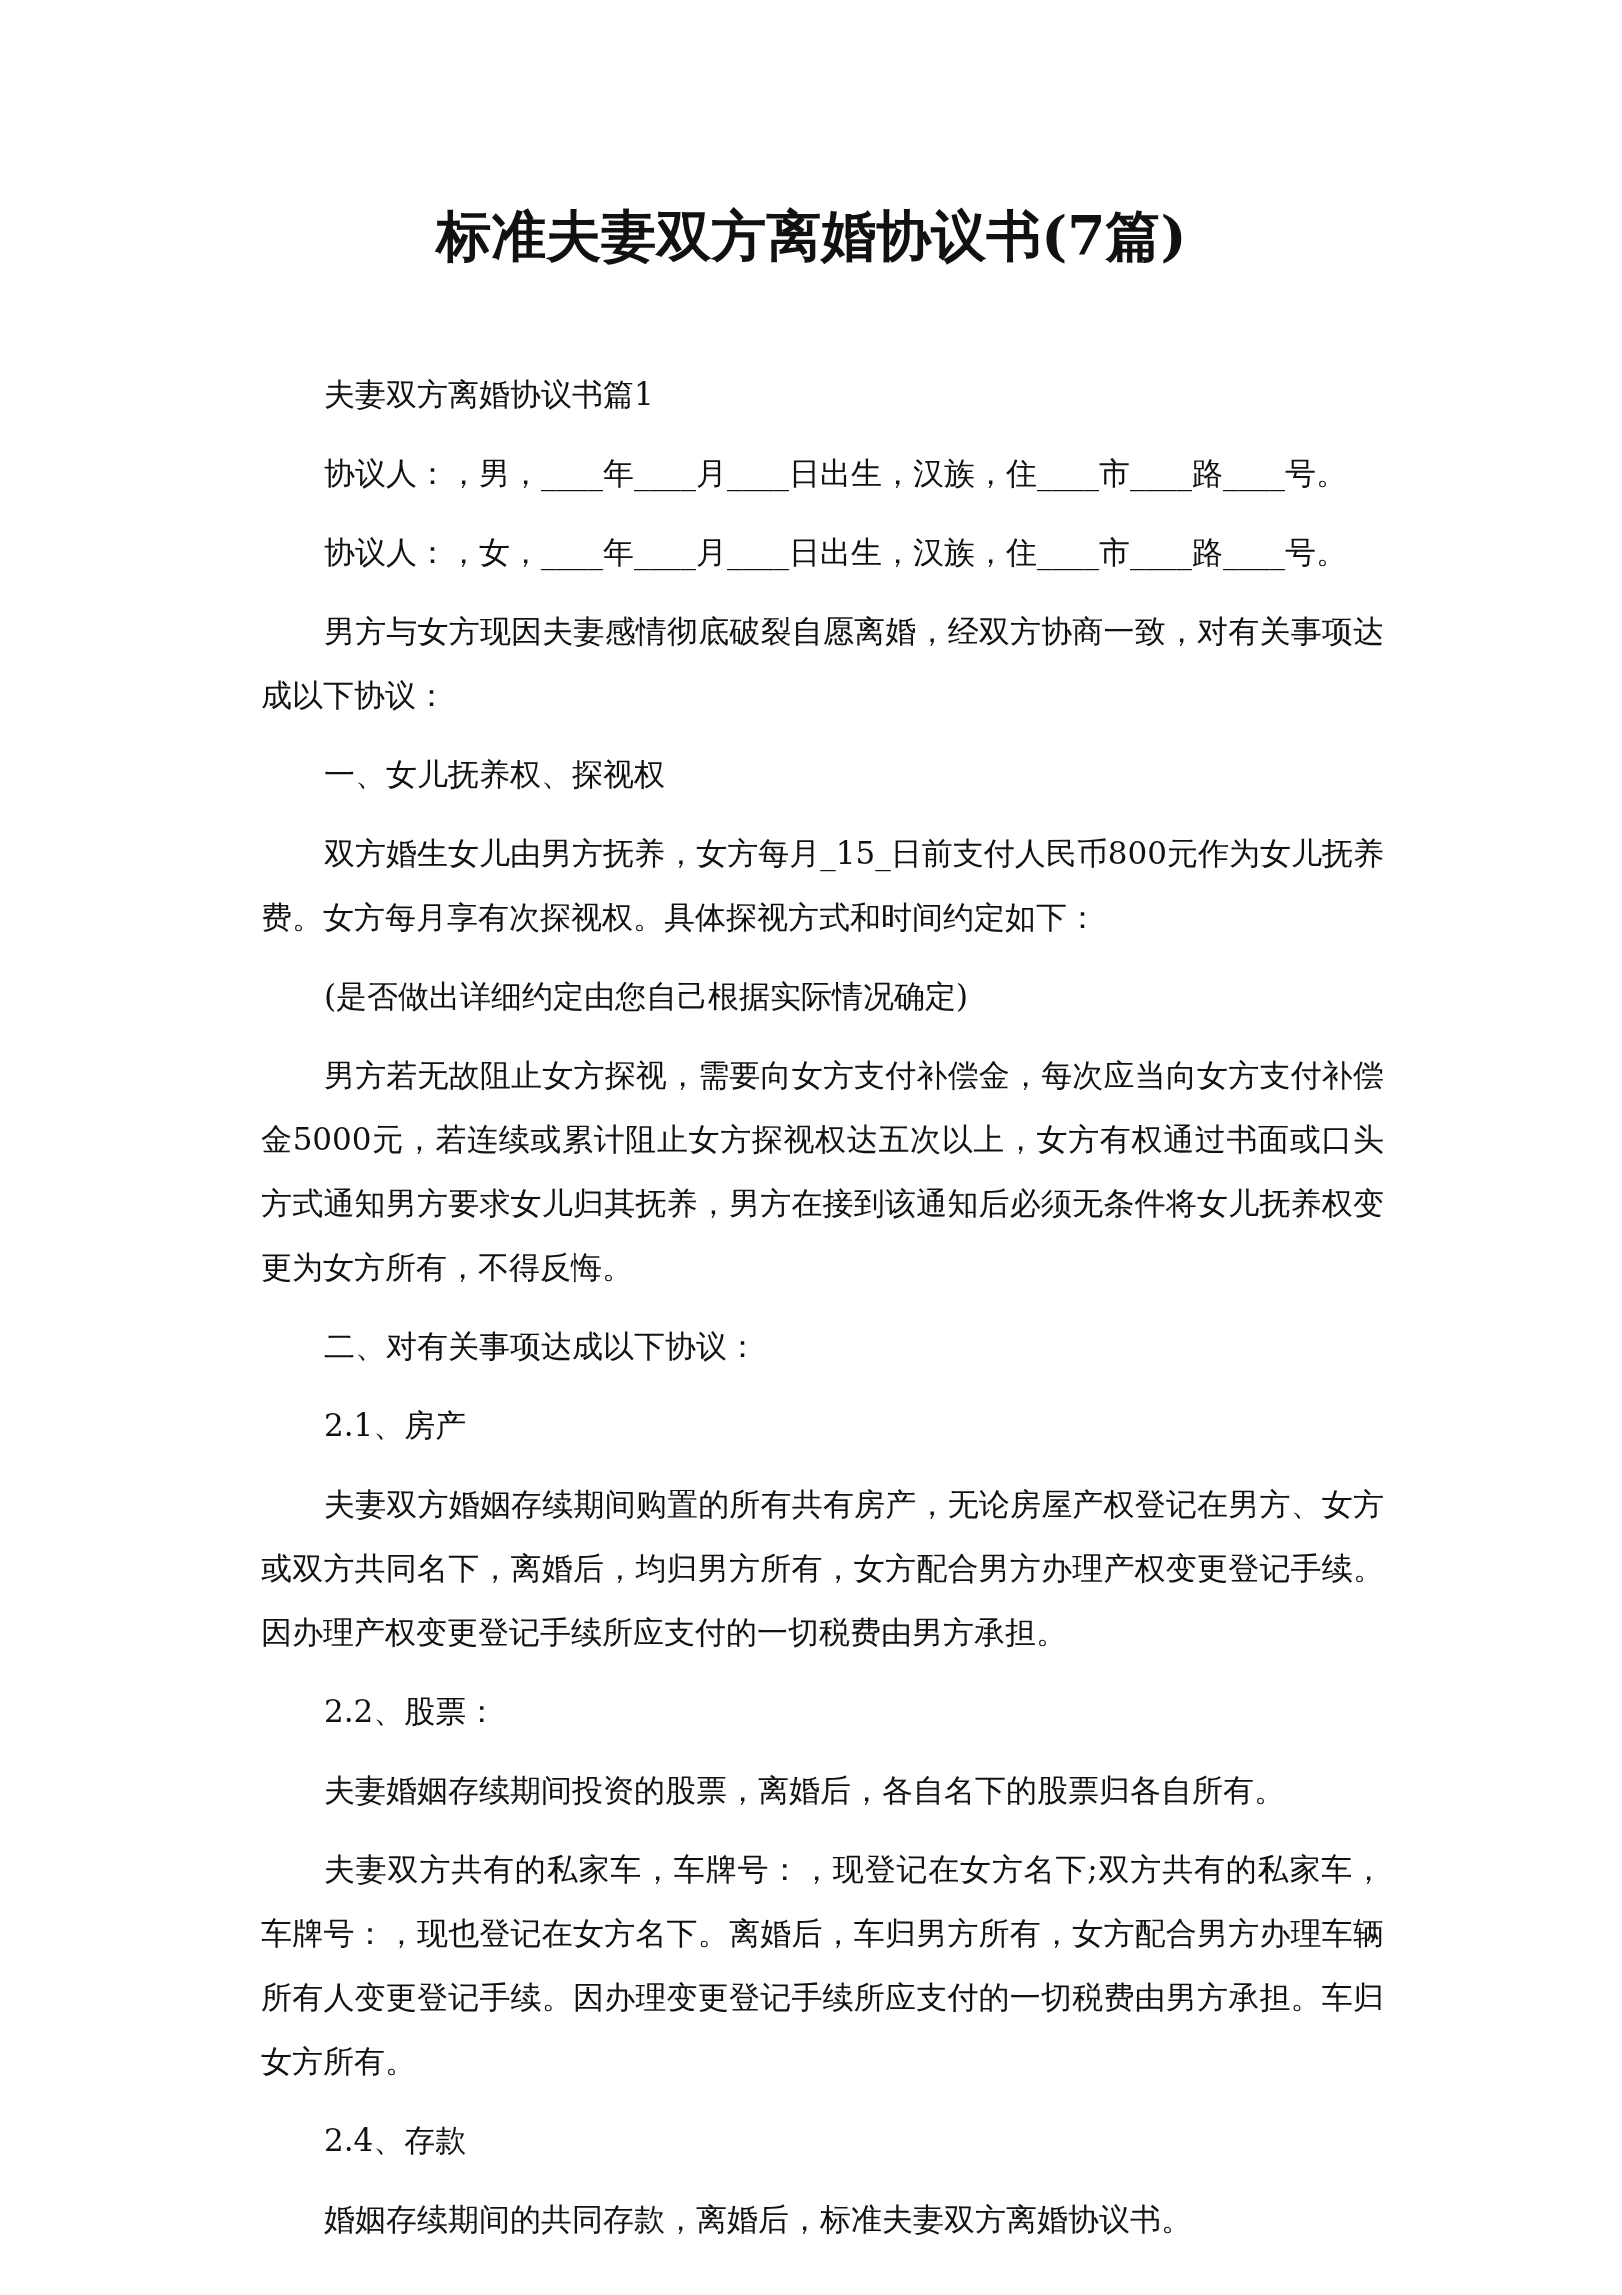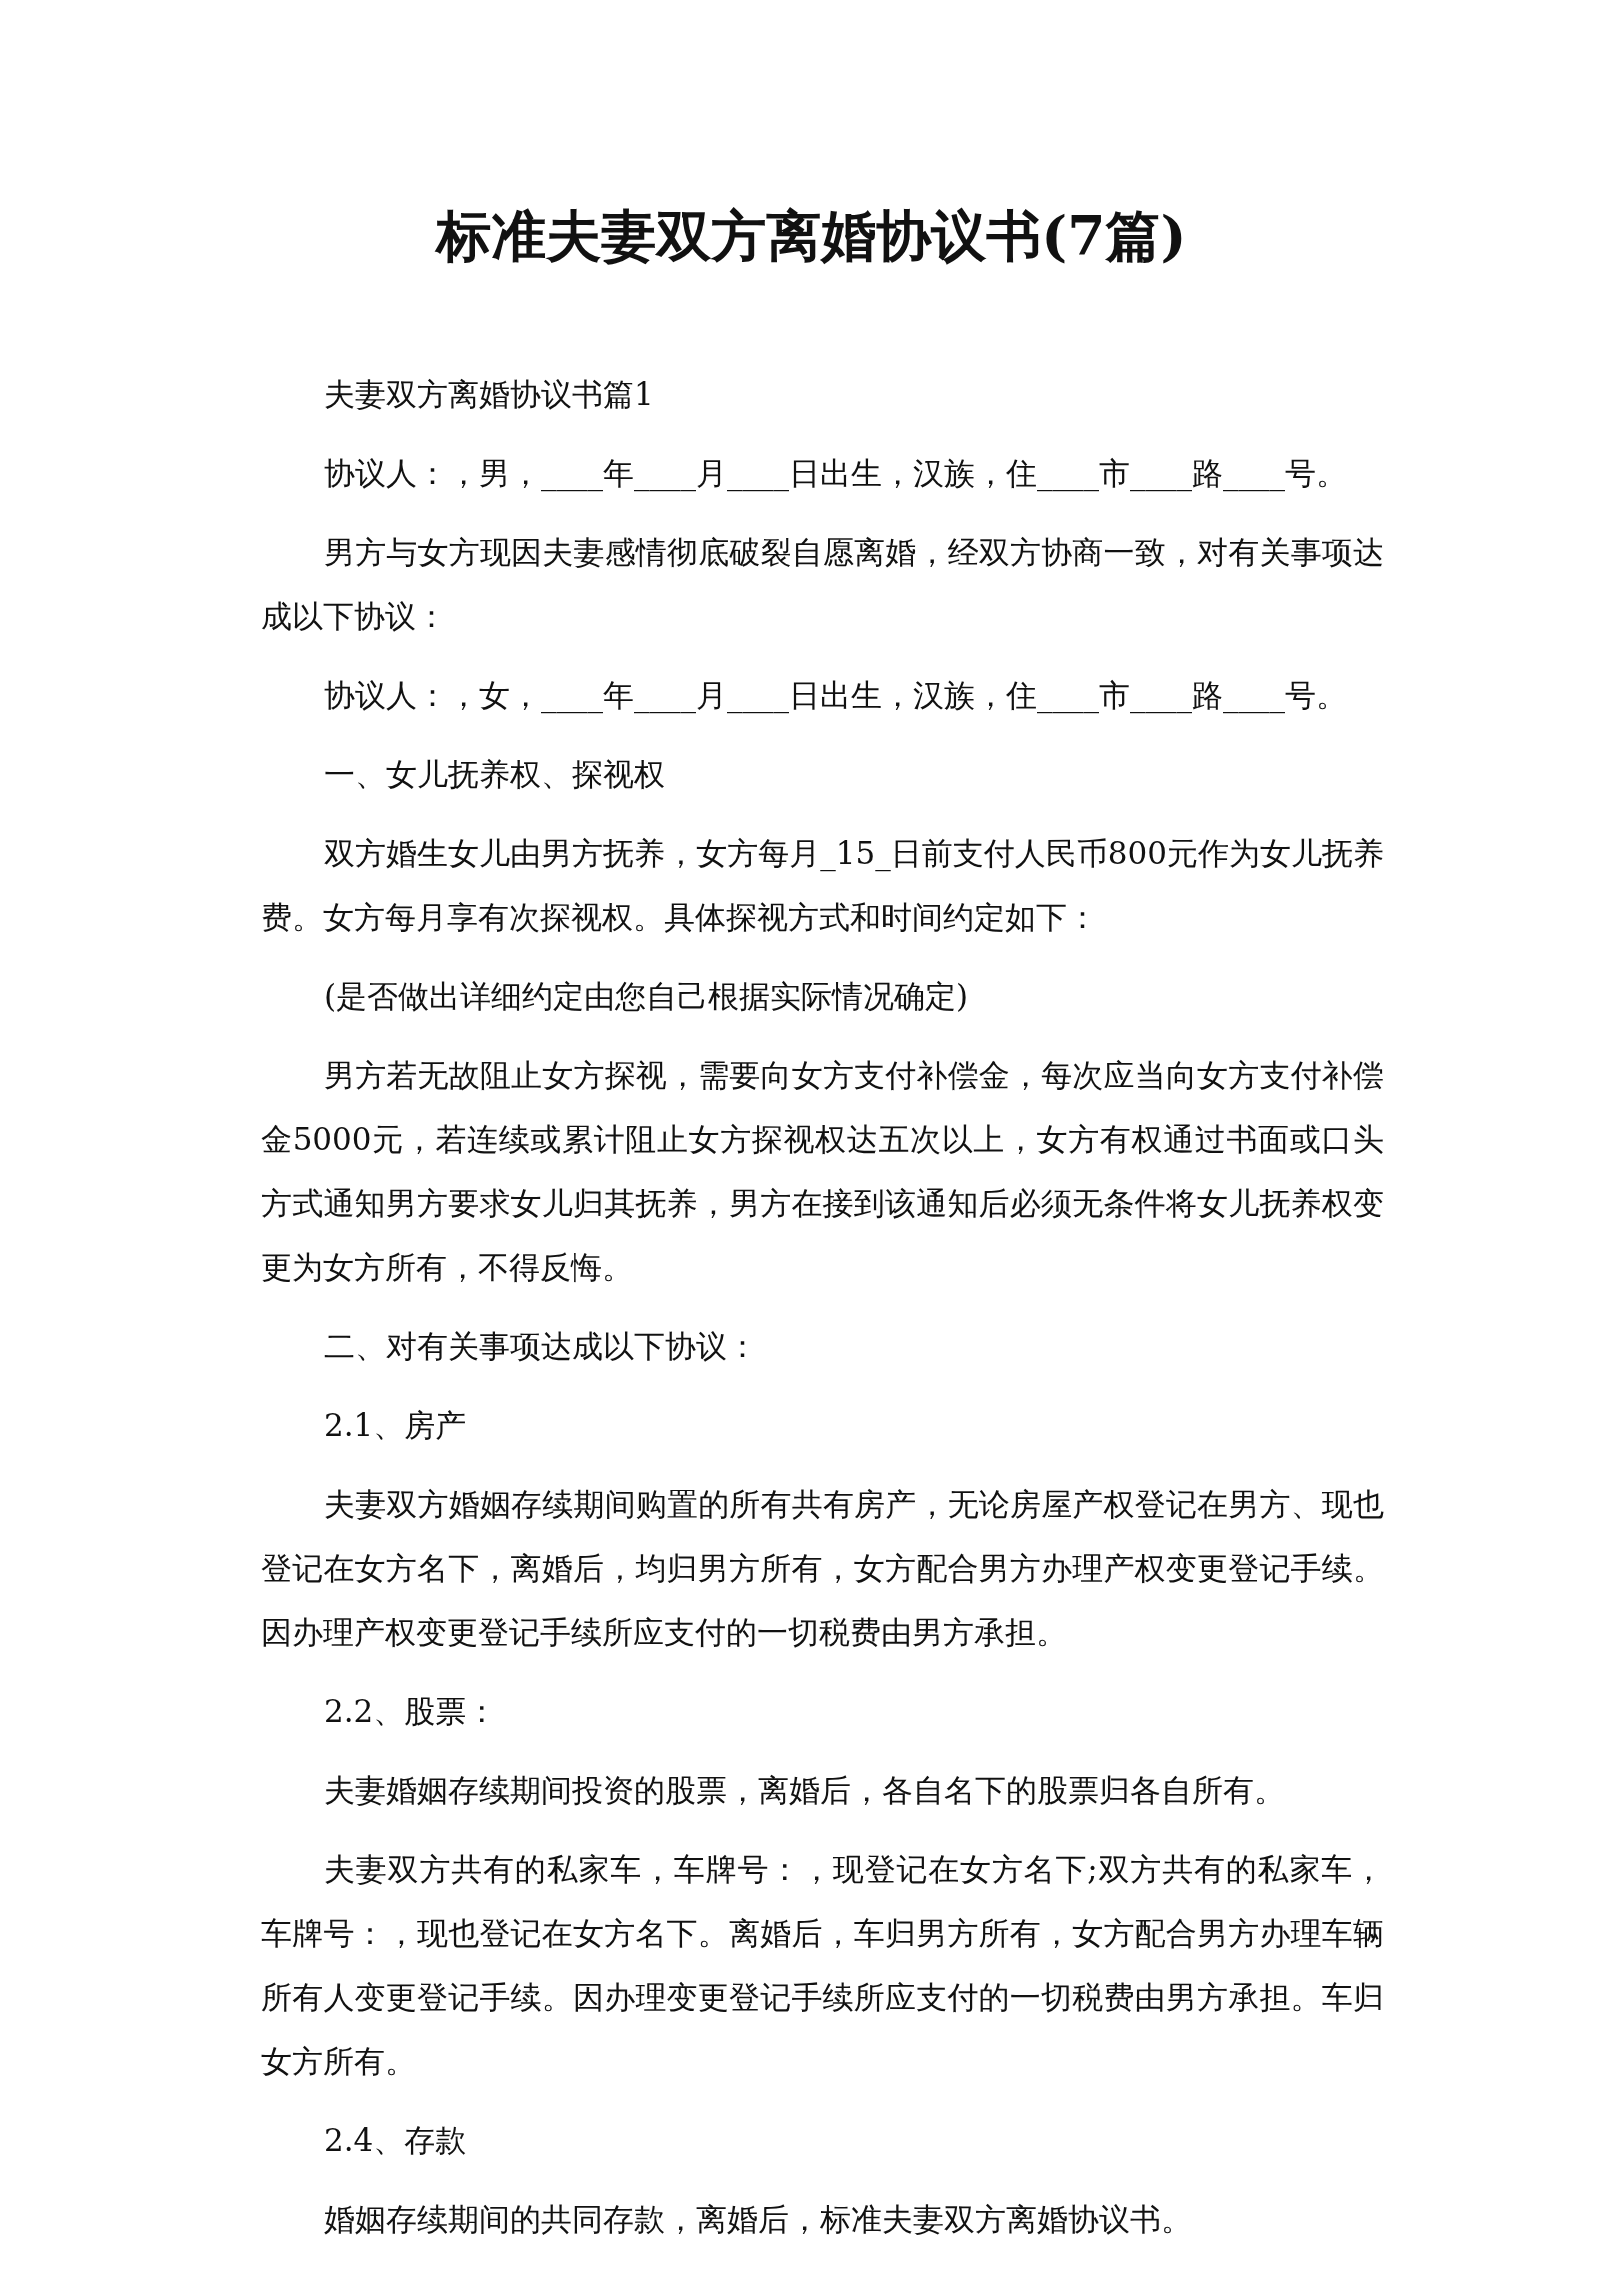--- a/index.html
+++ b/index.html
@@ -14,29 +14,29 @@
 </style>
 </head>
 <body>
 
 <div class="page">
   <div class="title">标准夫妻双方离婚协议书(7篇)</div>
 
   <div class="body">
     <p class="p">夫妻双方离婚协议书篇1</p>
     <p class="p">协议人：，男，____年____月____日出生，汉族，住____市____路____号。</p>
+    <p class="p">协议人：，女，____年____月____日出生，汉族，住____市____路____号。</p>
     <p class="p">男方与女方现因夫妻感情彻底破裂自愿离婚，经双方协商一致，对有关事项达成以下协议：</p>
-    <p class="p">协议人：，女，____年____月____日出生，汉族，住____市____路____号。</p>
     <p class="p">一、女儿抚养权、探视权</p>
     <p class="p">双方婚生女儿由男方抚养，女方每月_15_日前支付人民币800元作为女儿抚养费。女方每月享有次探视权。具体探视方式和时间约定如下：</p>
     <p class="p">(是否做出详细约定由您自己根据实际情况确定)</p>
     <p class="p">男方若无故阻止女方探视，需要向女方支付补偿金，每次应当向女方支付补偿金5000元，若连续或累计阻止女方探视权达五次以上，女方有权通过书面或口头方式通知男方要求女儿归其抚养，男方在接到该通知后必须无条件将女儿抚养权变更为女方所有，不得反悔。</p>
     <p class="p">二、对有关事项达成以下协议：</p>
     <p class="p">2.1、房产</p>
-    <p class="p">夫妻双方婚姻存续期间购置的所有共有房产，无论房屋产权登记在男方、现也登记在女方名下，离婚后，均归男方所有，女方配合男方办理产权变更登记手续。因办理产权变更登记手续所应支付的一切税费由男方承担。</p>
+    <p class="p">夫妻双方婚姻存续期间购置的所有共有房产，无论房屋产权登记在男方、女方或双方共同名下，离婚后，均归男方所有，女方配合男方办理产权变更登记手续。因办理产权变更登记手续所应支付的一切税费由男方承担。</p>
     <p class="p">2.2、股票：</p>
     <p class="p">夫妻婚姻存续期间投资的股票，离婚后，各自名下的股票归各自所有。</p>
     <p class="p">夫妻双方共有的私家车，车牌号：，现登记在女方名下;双方共有的私家车，车牌号：，现也登记在女方名下。离婚后，车归男方所有，女方配合男方办理车辆所有人变更登记手续。因办理变更登记手续所应支付的一切税费由男方承担。车归女方所有。</p>
     <p class="p">2.4、存款</p>
     <p class="p">婚姻存续期间的共同存款，离婚后，标准夫妻双方离婚协议书。</p>
   </div>
 </div>
 
 
 </body></html>

